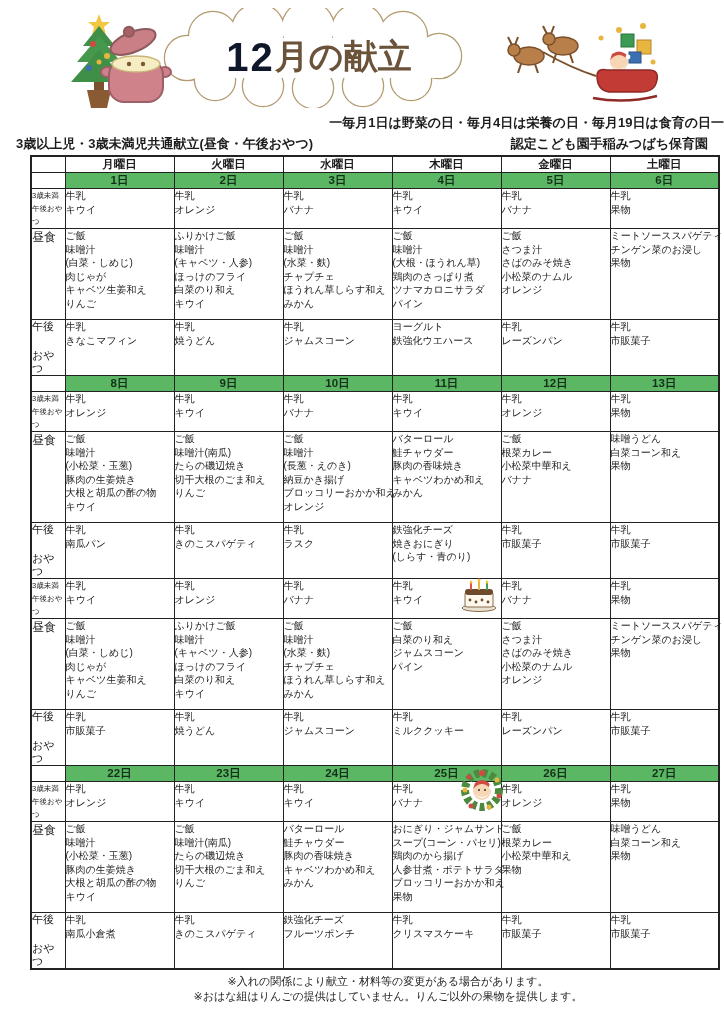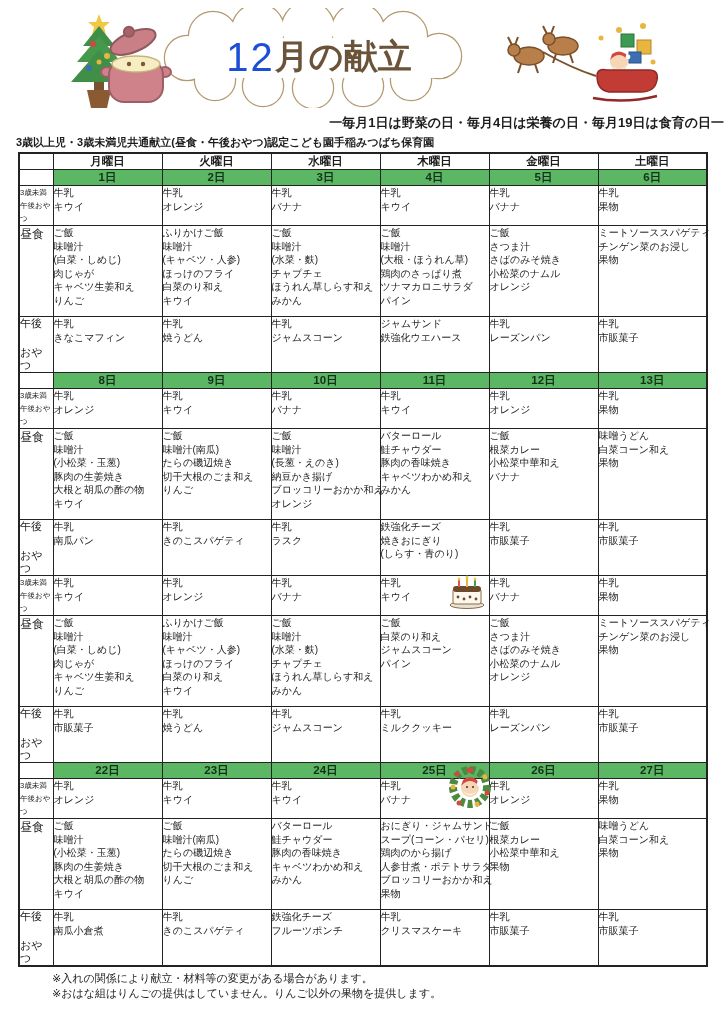--- a/index.html
+++ b/index.html
@@ -5,47 +5,47 @@
   html,body{margin:0;padding:0;background:#fff;}
   .page{position:relative;width:724px;height:1024px;background:#fff;overflow:hidden;
         font-family:"Liberation Sans","DejaVu Sans",sans-serif;color:#1c1c1c;}
   
   .hdr{display:flex;align-items:flex-start;justify-content:center;gap:18px;padding-top:8px;height:104px;}
   .tree{margin-top:4px;}
   .title-wrap{position:relative;width:330px;height:100px;}
   .cloud-svg{position:absolute;left:0;top:0;}
   .pot{position:absolute;left:-58px;top:12px;}
   .title-text{position:absolute;left:36px;top:26px;width:260px;text-align:center;white-space:nowrap;}
-  .t-num{font-size:40px;font-weight:normal;color:#1d4ed8;letter-spacing:2px;vertical-align:middle;}
+  .t-num{font-size:40px;font-weight:bold;color:#0f172a;letter-spacing:2px;vertical-align:middle;}
   .t-txt{font-size:34px;font-weight:bold;color:#6b5339;vertical-align:middle;}
   .sleigh{margin-top:10px;}
   .subtitle{text-align:right;font-size:13px;font-weight:bold;margin-top:2px;}
-  .meta{display:flex;margin:3px 16px 2px 16px;font-size:11px;font-weight:bold;}
+  .meta{display:flex;justify-content:space-between;margin:3px 16px 2px 16px;font-size:13px;font-weight:bold;}
   
-  table.menu{border-collapse:collapse;margin:0 18px;width:688px;table-layout:fixed;border:2px solid #222;}
+  table.menu{border-collapse:collapse;margin:0 30px;width:688px;table-layout:fixed;border:2px solid #222;}
   table.menu td,table.menu th{border:1px solid #222;padding:0;vertical-align:top;overflow:visible;}
   col.c-lbl{width:34px;} col.c-day{width:109px;}
   tr.day-row th{height:15px;font-size:11.5px;font-weight:bold;text-align:center;vertical-align:middle;background:#fff;}
   tr.date-row td{height:13px;background:#5bb763;font-size:11.5px;font-weight:bold;text-align:center;vertical-align:middle;color:#15301a;}
   tr.date-row td.lbl{background:#fff;}
   td.lbl{text-align:left;vertical-align:middle;background:#fff;}
   tr.milk-row td{height:32px;}
   tr.lunch-row td{height:90px;}
   tr.snack-row td{height:46px;}
   td.cell{position:relative;font-size:10px;line-height:13.5px;padding:1px 3px;}
   td.cell div{white-space:nowrap;}
   .lbl-small div{font-size:7.5px;line-height:13px;}
   .lbl-lunch{font-size:12px;}
   .lbl-snack div{font-size:11px;line-height:13px;}
   .lbl-snack div:nth-child(2){margin-top:16px;}
   .cell-icon{position:absolute;}
   .icon-cake{top:-3px;right:2px;}
   .icon-wreath{top:-15px;right:-4px;}
   
-  .notes{margin:4px 0 0 52px;font-size:11px;line-height:15px;}
+  .notes{margin:4px 0 0 52px;font-size:11px;line-height:15px;text-align:center;}
 </style>
 </head>
 <body>
 
 <div class="page">
 
   <div class="hdr">
     <svg class="tree" width="72" height="98" viewBox="0 0 72 98">
       <polygon points="36,2 39,10 47,10 41,15 43,23 36,18 29,23 31,15 25,10 33,10" fill="#f2c744"></polygon>
       <polygon points="36,14 52,34 20,34" fill="#3f8f46"></polygon>
@@ -266,21 +266,21 @@
           </td>
           <td class="cell">
             <div>牛乳</div>
             <div>焼うどん</div>
           </td>
           <td class="cell">
             <div>牛乳</div>
             <div>ジャムスコーン</div>
           </td>
           <td class="cell">
-            <div>ジャムサンド</div>
+            <div>ヨーグルト</div>
             <div>鉄強化ウエハース</div>
           </td>
           <td class="cell">
             <div>牛乳</div>
             <div>レーズンパン</div>
           </td>
           <td class="cell">
             <div>牛乳</div>
             <div>市販菓子</div>
           </td>

